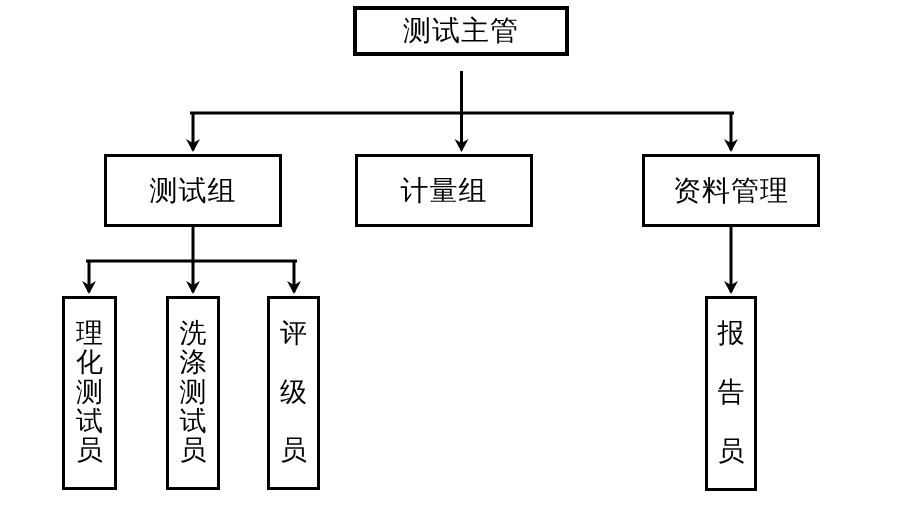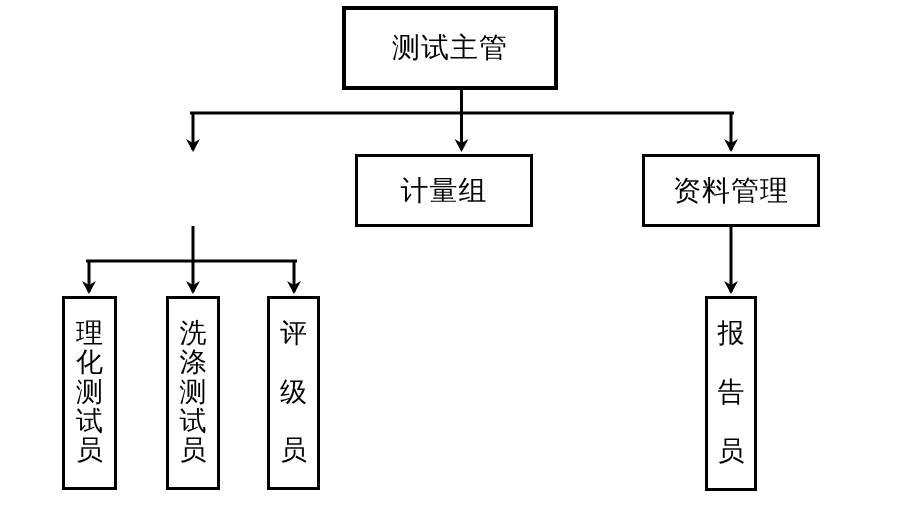--- a/index.html
+++ b/index.html
@@ -30,21 +30,21 @@
     background: #ffffff;
     border: 3px solid #000000;
     display: flex;
     align-items: center;
     justify-content: center;
     font-size: 28px;
     letter-spacing: 1px;
     white-space: nowrap;
   }
   .root-box {
-    left: 342px; top: 6px; width: 216px; height: 84px;
+    left: 353px; top: 6px; width: 216px; height: 50px;
     border-width: 4px;
   }
   .l2-box { top: 154px; width: 178px; height: 73px; }
   .l2-left  { left: 104px; }
   .l2-mid   { left: 355px; }
   .l2-right { left: 642px; text-align: center; }
   .vbox {
     position: absolute;
     box-sizing: border-box;
     background: #ffffff;
@@ -90,20 +90,23 @@
     <line x1="193" y1="261" x2="193" y2="292" stroke="#000000" stroke-width="3" marker-end="url(#arrow)"></line>
     <line x1="294" y1="261" x2="294" y2="292" stroke="#000000" stroke-width="3" marker-end="url(#arrow)"></line>
 
     <line x1="731" y1="226" x2="731" y2="292" stroke="#000000" stroke-width="3" marker-end="url(#arrow)"></line>
   </svg>
 
   <div class="hbox root-box">
     <span>测试主管</span>
   </div>
 
+  <div class="hbox l2-box l2-left">
+    <span>测试组</span>
+  </div>
 
   <div class="hbox l2-box l2-mid">
     <span>计量组</span>
   </div>
 
   <div class="hbox l2-box l2-right">
     <span>资料管理</span>
   </div>
 
   <div class="vbox l3-box l3-1">

